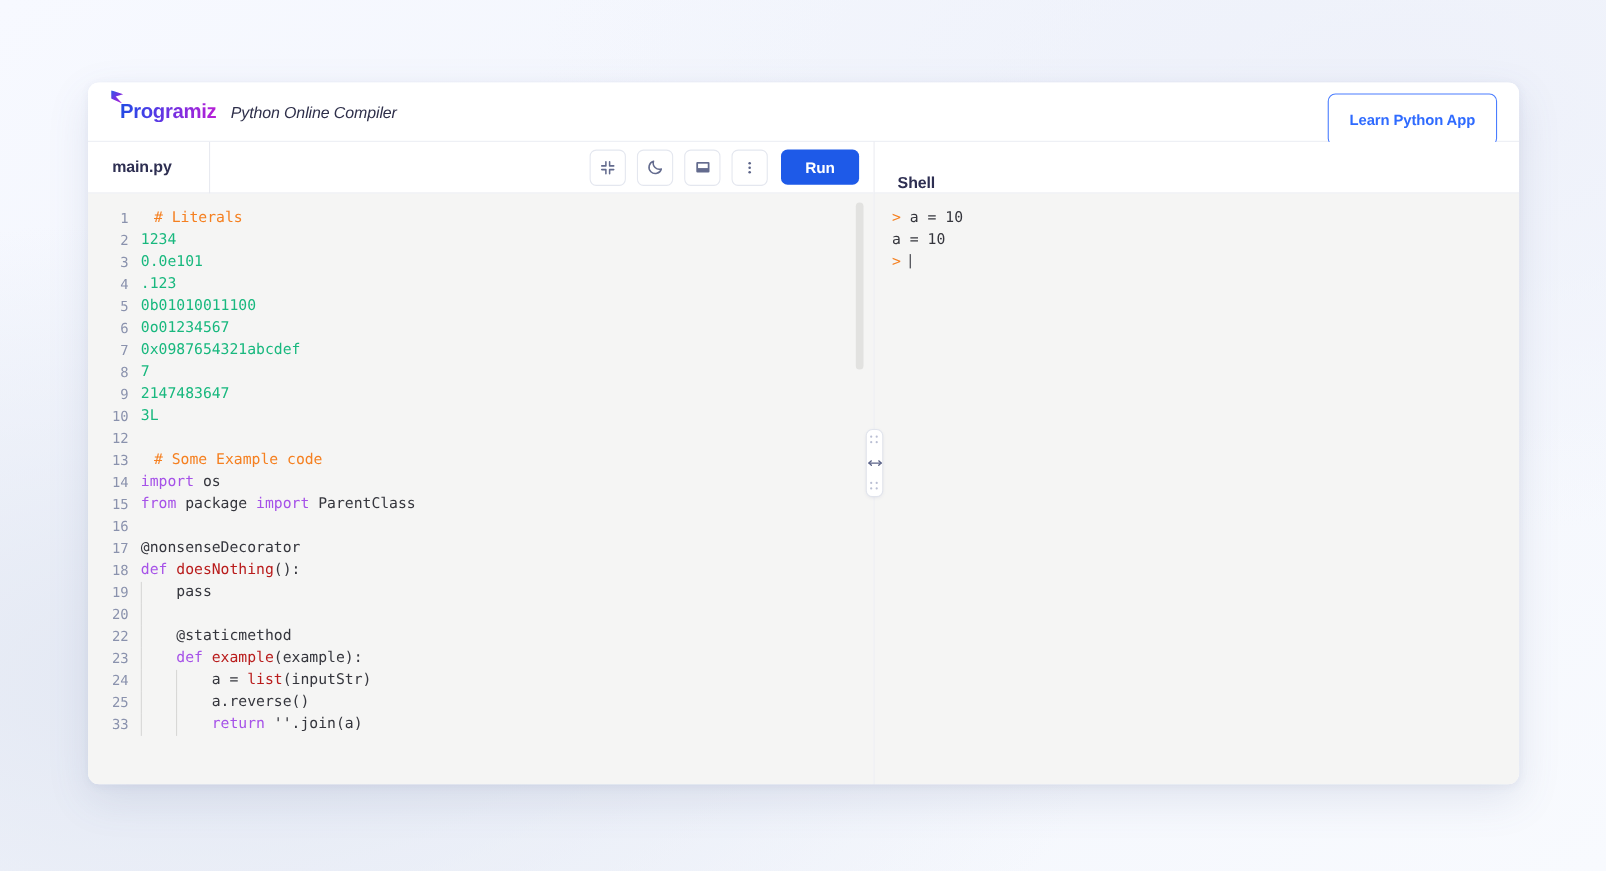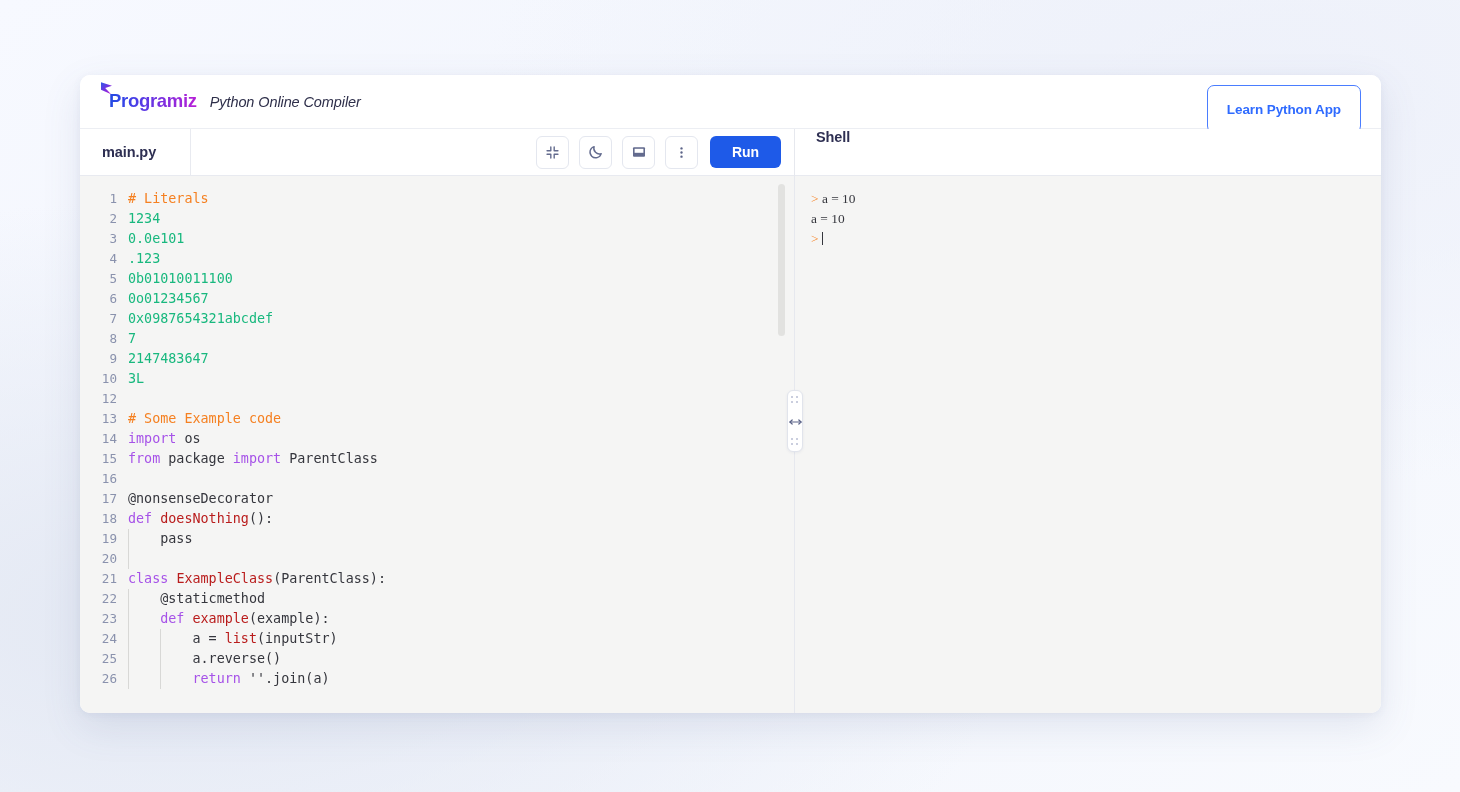--- a/index.html
+++ b/index.html
@@ -178,21 +178,21 @@
     cursor: pointer;
     letter-spacing: -0.1px;
     margin-left: 2px;
   }
 
   
   .shell-head {
     height: 47px;
     flex: 0 0 47px;
     display: flex;
-    align-items: flex-start;
+    align-items: flex-end;
     padding-left: 21px;
     background: #fff;
     border-bottom: 1px solid #e8eaf0;
   }
   .shell-title {
     font-size: 14.5px;
     font-weight: bold;
     color: #2e2f52;
     letter-spacing: -0.1px;
   }
@@ -222,21 +222,21 @@
     padding-right: 9px;
     color: #8a92ad;
     font-size: 12.6px;
     user-select: none;
   }
   .code-text {
     position: relative;
     padding-left: 2px;
     color: #35363d;
   }
-  .tok-com  { color: #f58021; }
+  .tok-com  { color: #f58021; margin-left: 12px; }
   .tok-num  { color: #18b87e; }
   .tok-kw   { color: #a652e8; }
   .tok-fn   { color: #b91c1c; }
   .tok-plain{ color: #35363d; }
 
   .indent-guide {
     position: absolute;
     top: 0;
     width: 1px;
     height: 20px;
@@ -267,21 +267,21 @@
     flex: 1 1 auto;
     background: #f5f5f4;
     padding: 13px 0 0 16px;
     overflow: hidden;
   }
   .shell-lines {
     font-family: "DejaVu Sans Mono", monospace;
     font-size: 13.4px;
     line-height: 20px;
   }
-  .shell-line { height: 20px; white-space: pre; color: #35363d; font-family: Liberation Serif, serif; }
+  .shell-line { height: 20px; white-space: pre; color: #35363d; }
   .prompt { color: #f58021; }
   .shell-caret {
     display: inline-block;
     width: 1px;
     height: 13px;
     background: #35363d;
     vertical-align: -2px;
   }
 
   
@@ -403,26 +403,25 @@
             <div class="code-line"><span class="ln">10</span><span class="code-text"><span class="tok-num">3L</span></span></div>
             <div class="code-line"><span class="ln">12</span><span class="code-text"></span></div>
             <div class="code-line"><span class="ln">13</span><span class="code-text"><span class="tok-com"># Some Example code</span></span></div>
             <div class="code-line"><span class="ln">14</span><span class="code-text"><span class="tok-kw">import</span><span class="tok-plain"> os</span></span></div>
             <div class="code-line"><span class="ln">15</span><span class="code-text"><span class="tok-kw">from</span><span class="tok-plain"> package </span><span class="tok-kw">import</span><span class="tok-plain"> ParentClass</span></span></div>
             <div class="code-line"><span class="ln">16</span><span class="code-text"></span></div>
             <div class="code-line"><span class="ln">17</span><span class="code-text"><span class="tok-plain">@nonsenseDecorator</span></span></div>
             <div class="code-line"><span class="ln">18</span><span class="code-text"><span class="tok-kw">def</span><span class="tok-plain"> </span><span class="tok-fn">doesNothing</span><span class="tok-plain">():</span></span></div>
             <div class="code-line"><span class="ln">19</span><span class="code-text"><span class="indent-guide" style="left: 2px;"></span><span class="tok-plain">    pass</span></span></div>
             <div class="code-line"><span class="ln">20</span><span class="code-text"><span class="indent-guide" style="left: 2px;"></span></span></div>
-            <div class="code-line"><span class="ln">21</span><span class="code-text"><span class="tok-kw">class</span><span class="tok-plain"> </span><span class="tok-fn">ExampleClass</span><span class="tok-plain">(ParentClass):</span></span></div>
             <div class="code-line"><span class="ln">22</span><span class="code-text"><span class="indent-guide" style="left: 2px;"></span><span class="tok-plain">    @staticmethod</span></span></div>
             <div class="code-line"><span class="ln">23</span><span class="code-text"><span class="indent-guide" style="left: 2px;"></span><span class="tok-plain">    </span><span class="tok-kw">def</span><span class="tok-plain"> </span><span class="tok-fn">example</span><span class="tok-plain">(example):</span></span></div>
             <div class="code-line"><span class="ln">24</span><span class="code-text"><span class="indent-guide" style="left: 2px;"></span><span class="indent-guide" style="left: 34.2px;"></span><span class="tok-plain">        a = </span><span class="tok-fn">list</span><span class="tok-plain">(inputStr)</span></span></div>
             <div class="code-line"><span class="ln">25</span><span class="code-text"><span class="indent-guide" style="left: 2px;"></span><span class="indent-guide" style="left: 34.2px;"></span><span class="tok-plain">        a.reverse()</span></span></div>
-            <div class="code-line"><span class="ln">26</span><span class="code-text"><span class="indent-guide" style="left: 2px;"></span><span class="indent-guide" style="left: 34.2px;"></span><span class="tok-plain">        </span><span class="tok-kw">return</span><span class="tok-plain"> ''.join(a)</span></span></div>
+            <div class="code-line"><span class="ln">33</span><span class="code-text"><span class="indent-guide" style="left: 2px;"></span><span class="indent-guide" style="left: 34.2px;"></span><span class="tok-plain">        </span><span class="tok-kw">return</span><span class="tok-plain"> ''.join(a)</span></span></div>
           </div>
         <div class="code-scrollbar">
           <div class="code-scrollbar-thumb"></div>
         </div>
       </div>
     </div>
 
     <div class="splitter">
       <div class="splitter-handle">
         <span class="grip">

